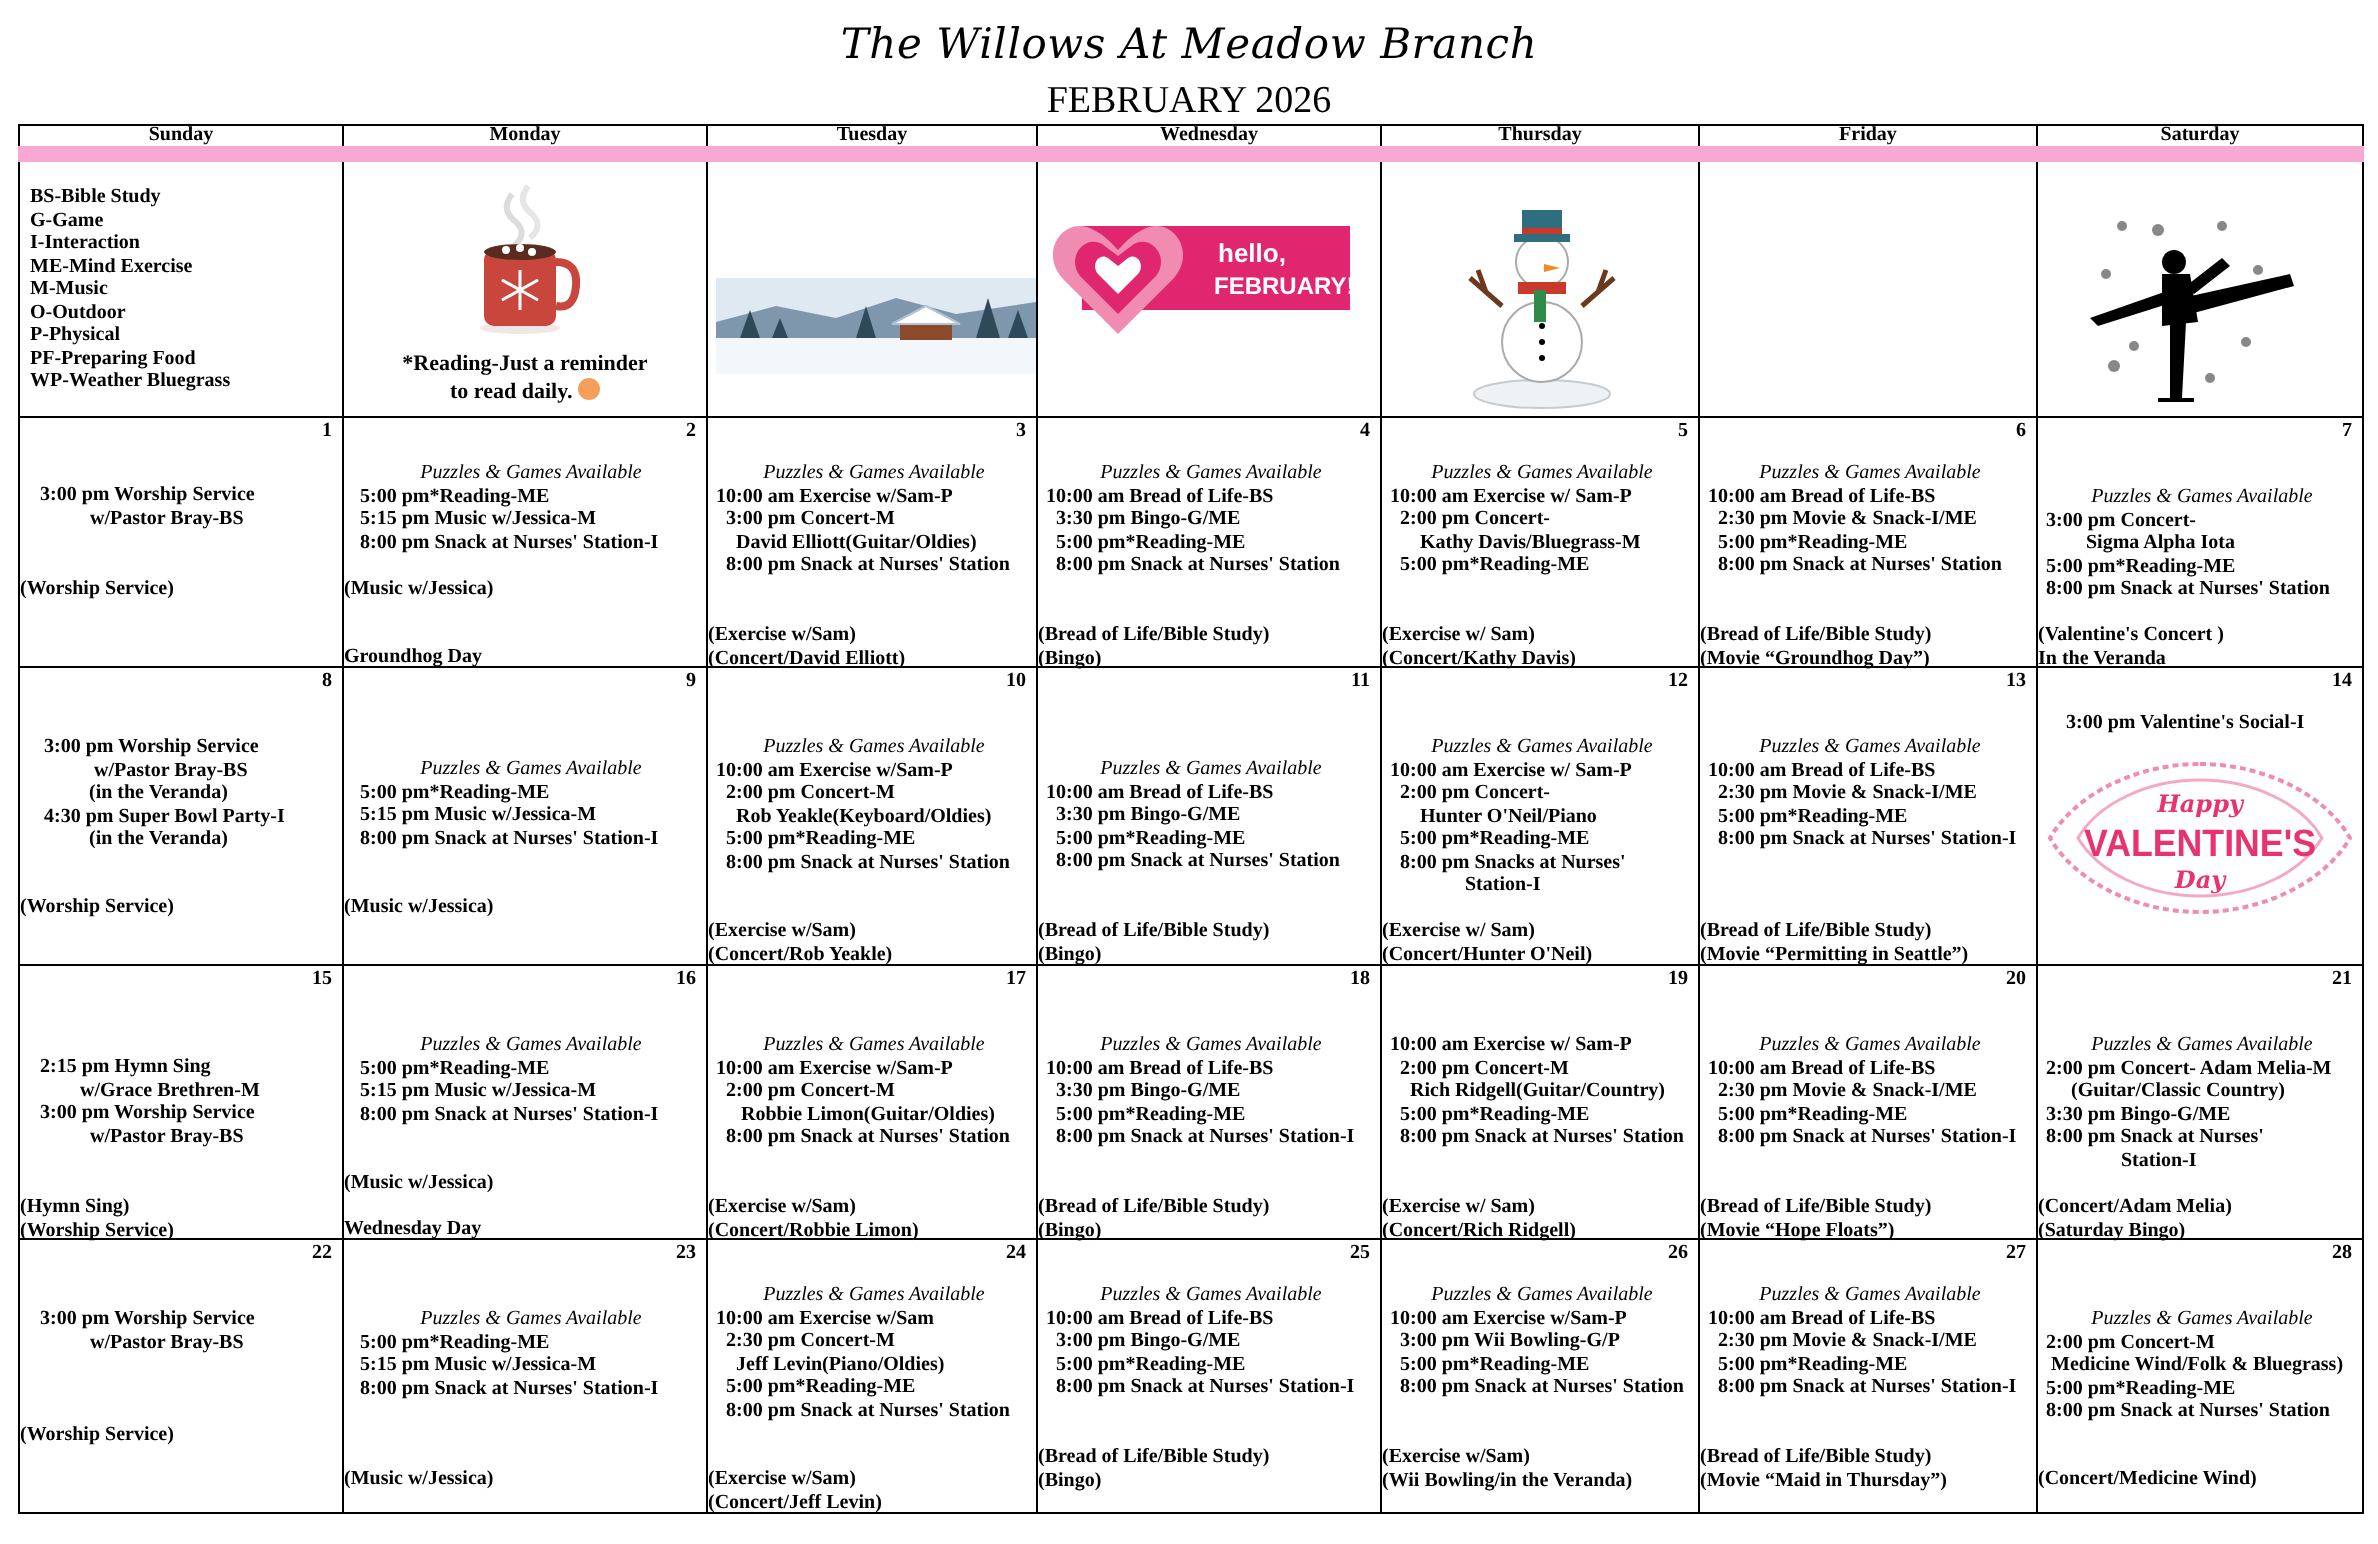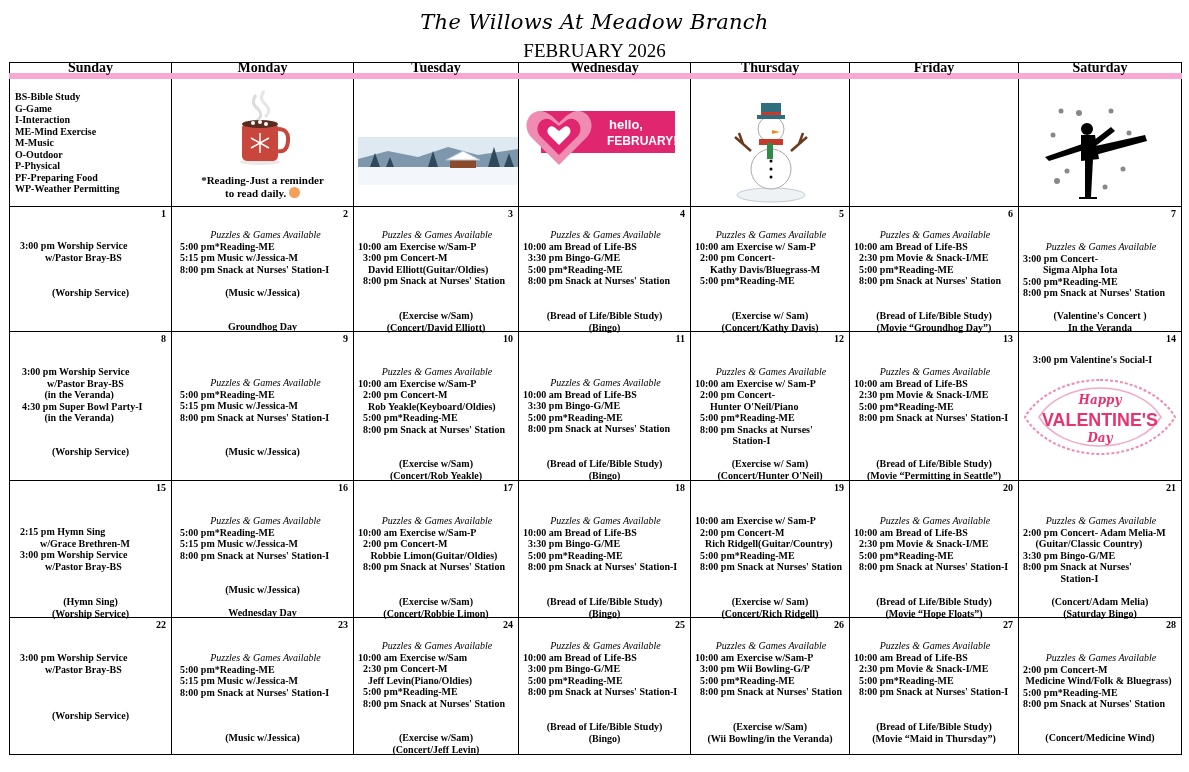--- a/index.html
+++ b/index.html
@@ -6,34 +6,34 @@
   body { width: 1189px; height: 772px; position: relative; overflow: hidden;
          font-family: "Liberation Serif", serif; color: #000; }
   .title { position: absolute; top: 10px; left: 0; width: 1189px; text-align: center;
            font-family: "DejaVu Serif", serif; font-style: italic; font-size: 21px;
            letter-spacing: 0.3px; }
   .month { position: absolute; top: 40px; left: 0; width: 1189px; text-align: center;
            font-family: "Liberation Serif", serif; font-size: 19px; }
   table.cal { position: absolute; top: 62px; left: 9px; width: 1172px;
               border-collapse: collapse; table-layout: fixed; }
   table.cal td, table.cal th { border: 1px solid #000; vertical-align: top; padding: 0; }
-  table.cal th { font-size: 14px; font-weight: bold; height: 10px; line-height: 10px;
-                 border-bottom: 6px solid #f9a8d4; }
+  table.cal th { font-size: 10px; font-weight: bold; height: 10px; line-height: 10px;
+                 border-bottom: 8px solid #f9a8d4; }
   .row0 td { height: 127px; }
   .wk td { height: 124px; }
   .wk2 td { height: 148px; }
   .wk3 td { height: 136px; }
   .wk4 td { height: 136px; }
   .cell { position: relative; height: 100%; font-size: 10px; font-weight: bold;
           line-height: 11.5px; }
   .daynum { position: absolute; top: 1px; right: 5px; font-size: 10px; font-weight: bold; }
   .events { position: absolute; left: 4px; right: 2px; }
   .ev { white-space: pre; display: block; }
   .ev.italic { font-style: italic; font-weight: normal; text-align: center; }
-  .notes { position: absolute; left: 0; right: 0; text-align: center; }
+  .notes { position: absolute; left: 0; right: 0; text-align: left; }
   .legend { padding: 12px 0 0 5px; font-size: 10px; font-weight: bold; line-height: 11.5px; }
   .legend div { white-space: pre; }
   .img-box { position: absolute; }
   .reminder { position: absolute; left: 0; right: 0; top: 95px; text-align: center;
               font-size: 11px; font-weight: bold; line-height: 13px; }
   .emoji { display: inline-block; width: 11px; height: 11px; border-radius: 50%;
            background: #f5a05a; vertical-align: -1px; }
 </style>
 </head>
 <body>
@@ -67,21 +67,21 @@
       <td>
         <div class="legend">
           <div>BS-Bible Study</div>
           <div>G-Game</div>
           <div>I-Interaction</div>
           <div>ME-Mind Exercise</div>
           <div>M-Music</div>
           <div>O-Outdoor</div>
           <div>P-Physical</div>
           <div>PF-Preparing Food</div>
-          <div>WP-Weather Permitting</div>
+          <div>WP-Weather Bluegrass</div>
         </div>
       </td>
       <td>
         <div class="cell">
           <svg class="img-box" style="left:62px;top:10px" width="56" height="78" viewBox="0 0 56 78">
             <path d="M22 6 q-6 8 2 14 q6 6 -1 12" stroke="#dcdcdc" stroke-width="3" fill="none"></path>
             <path d="M30 2 q-6 8 2 14 q6 6 -1 12" stroke="#e6e6e6" stroke-width="3" fill="none"></path>
             <ellipse cx="26" cy="73" rx="20" ry="3" fill="#f0e6e6"></ellipse>
             <path d="M44 40 q11 0 10 12 q-1 12 -10 10" stroke="#c9463d" stroke-width="4" fill="none"></path>
             <rect x="8" y="34" width="36" height="38" rx="5" fill="#c9463d"></rect>

